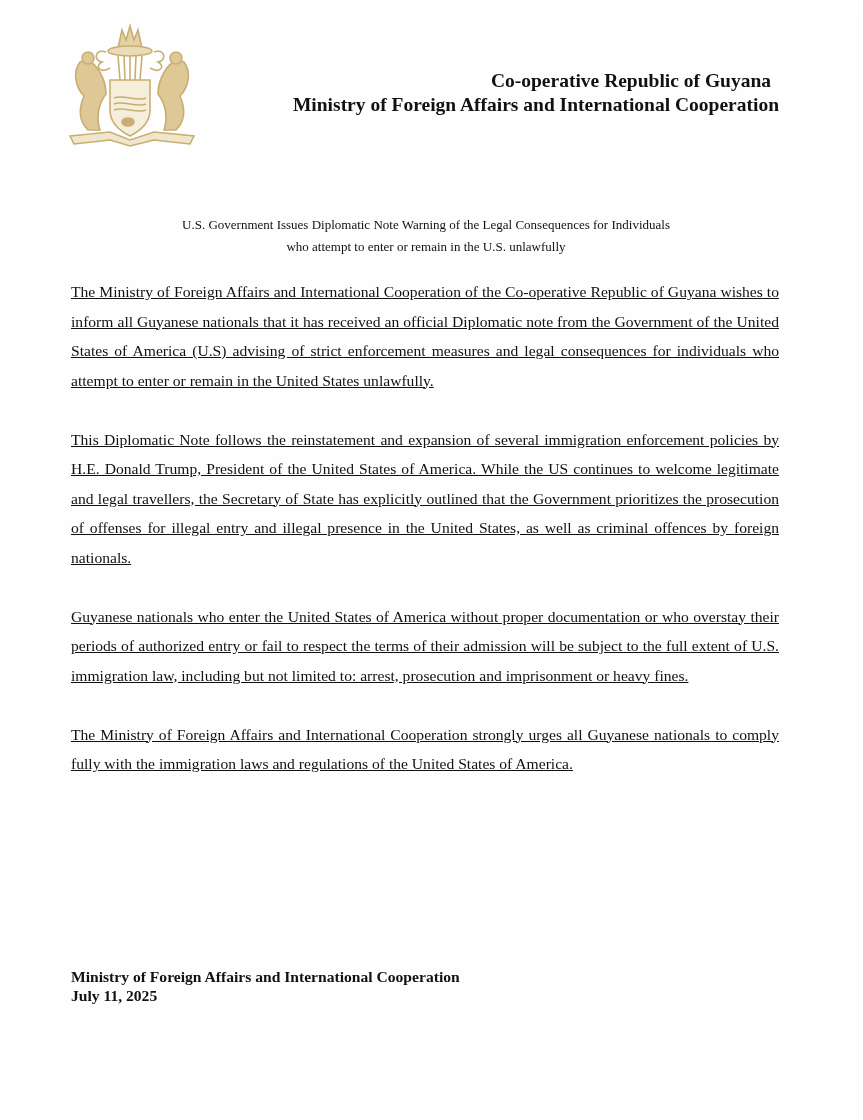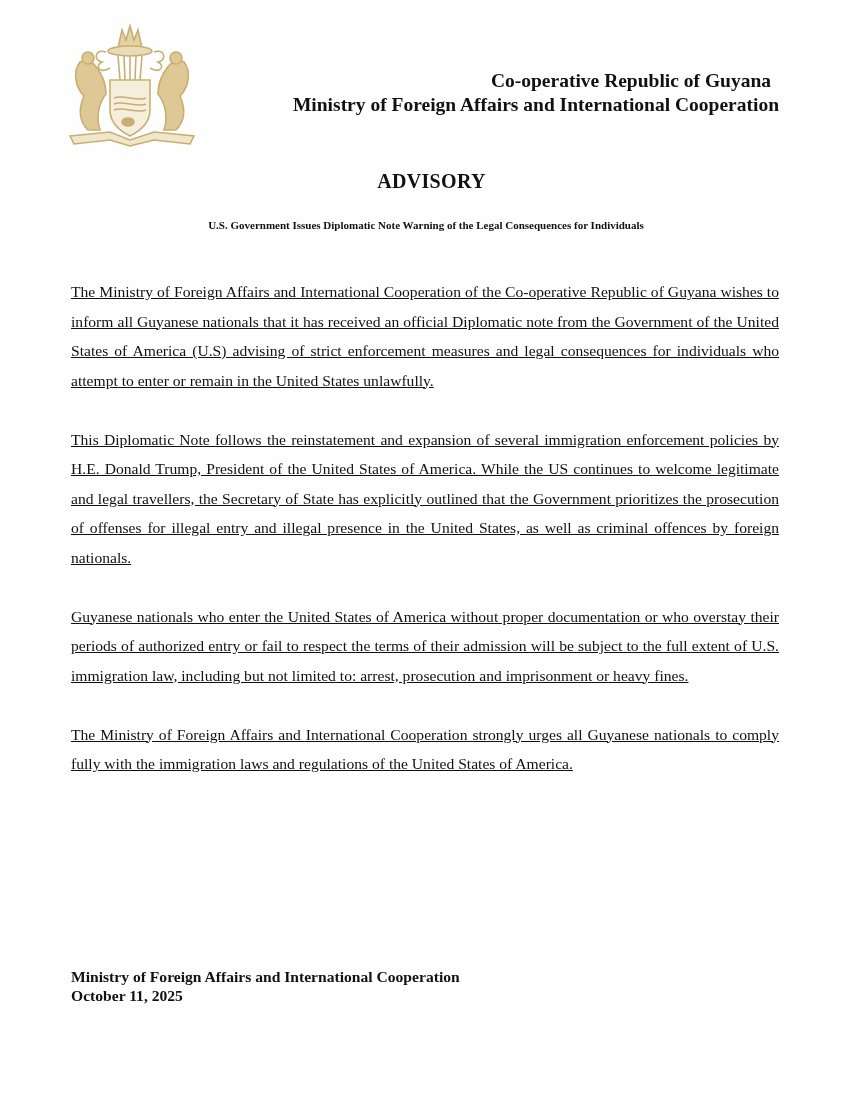--- a/index.html
+++ b/index.html
@@ -7,21 +7,21 @@
          font-family:"Liberation Serif","DejaVu Serif",serif; color:#111; }
   .page { position:absolute; left:0; top:12px; width:863px; height:1120px; background:#fefefe; }
   .emblem { position:absolute; left:66px; top:6px; width:132px; height:130px; }
   .letterhead { position:absolute; right:84px; top:58px; text-align:right; }
   .lh-country { font-weight:bold; font-size:19.5px; line-height:22px; margin-right:8px; }
   .lh-ministry { font-weight:bold; font-size:19.5px; line-height:22px; margin-top:2px; }
   .lh-address { font-size:11.5px; line-height:14px; margin-top:0px; color:#222; }
   .advisory { position:absolute; left:0; width:863px; top:158px; text-align:center;
               font-weight:bold; font-size:20px; letter-spacing:0.3px; }
   .subtitle { position:absolute; left:72px; width:708px; top:202px; text-align:center;
-              font-weight:bold; font-size:11px; line-height:22px; }
+              font-weight:normal; font-size:13px; line-height:22px; }
   .body { position:absolute; left:71px; width:708px; top:265px;text-decoration:underline; }
   .para { font-size:15.6px; line-height:29.5px; text-align:justify; margin:0 0 29.5px 0; }
   .signoff { position:absolute; left:71px; top:955px; font-weight:bold; font-size:15.6px; line-height:19px; }
   .bottom-rule { position:absolute; left:69px; width:711px; top:1115px; height:5px; background:#111; }
   .rule-hair { position:absolute; left:69px; width:711px; top:1113px; height:1px; background:#ddd; }
 </style>
 </head>
 <body>
 
 <div class="page">
@@ -53,33 +53,33 @@
         <path d="M4 118 L44 114 L64 122 L88 114 L128 118 L124 126 L88 122 L64 128 L44 122 L8 126 Z" fill="#f0e6cb"></path>
       </g>
     </svg>
   </div>
 
   <div class="letterhead">
     <div class="lh-country">Co-operative Republic of Guyana</div>
     <div class="lh-ministry">Ministry of Foreign Affairs and International Cooperation</div>
   </div>
 
-  <div class="advisory">ADVISORY</div>
 
   <div class="subtitle">
     <div>U.S. Government Issues Diplomatic Note Warning of the Legal Consequences for Individuals</div>
+    <div>who attempt to enter or remain in the U.S. unlawfully</div>
   </div>
 
   <div class="body">
     <p class="para">The Ministry of Foreign Affairs and International Cooperation of the Co-operative Republic of Guyana wishes to inform all Guyanese nationals that it has received an official Diplomatic note from the Government of the United States of America (U.S) advising of strict enforcement measures and legal consequences for individuals who attempt to enter or remain in the United States unlawfully.</p>
     <p class="para">This Diplomatic Note follows the reinstatement and expansion of several immigration enforcement policies by H.E. Donald Trump, President of the United States of America. While the US continues to welcome legitimate and legal travellers, the Secretary of State has explicitly outlined that the Government prioritizes the prosecution of offenses for illegal entry and illegal presence in the United States, as well as criminal offences by foreign nationals.</p>
     <p class="para">Guyanese nationals who enter the United States of America without proper documentation or who overstay their periods of authorized entry or fail to respect the terms of their admission will be subject to the full extent of U.S. immigration law, including but not limited to: arrest, prosecution and imprisonment or heavy fines.</p>
     <p class="para">The Ministry of Foreign Affairs and International Cooperation strongly urges all Guyanese nationals to comply fully with the immigration laws and regulations of the United States of America.</p>
   </div>
 
   <div class="signoff">
     <div>Ministry of Foreign Affairs and International Cooperation</div>
-    <div>October 11, 2025</div>
+    <div>July 11, 2025</div>
   </div>
 
   <div class="rule-hair"></div>
   <div class="bottom-rule"></div>
 </div>
 
 </body></html>

